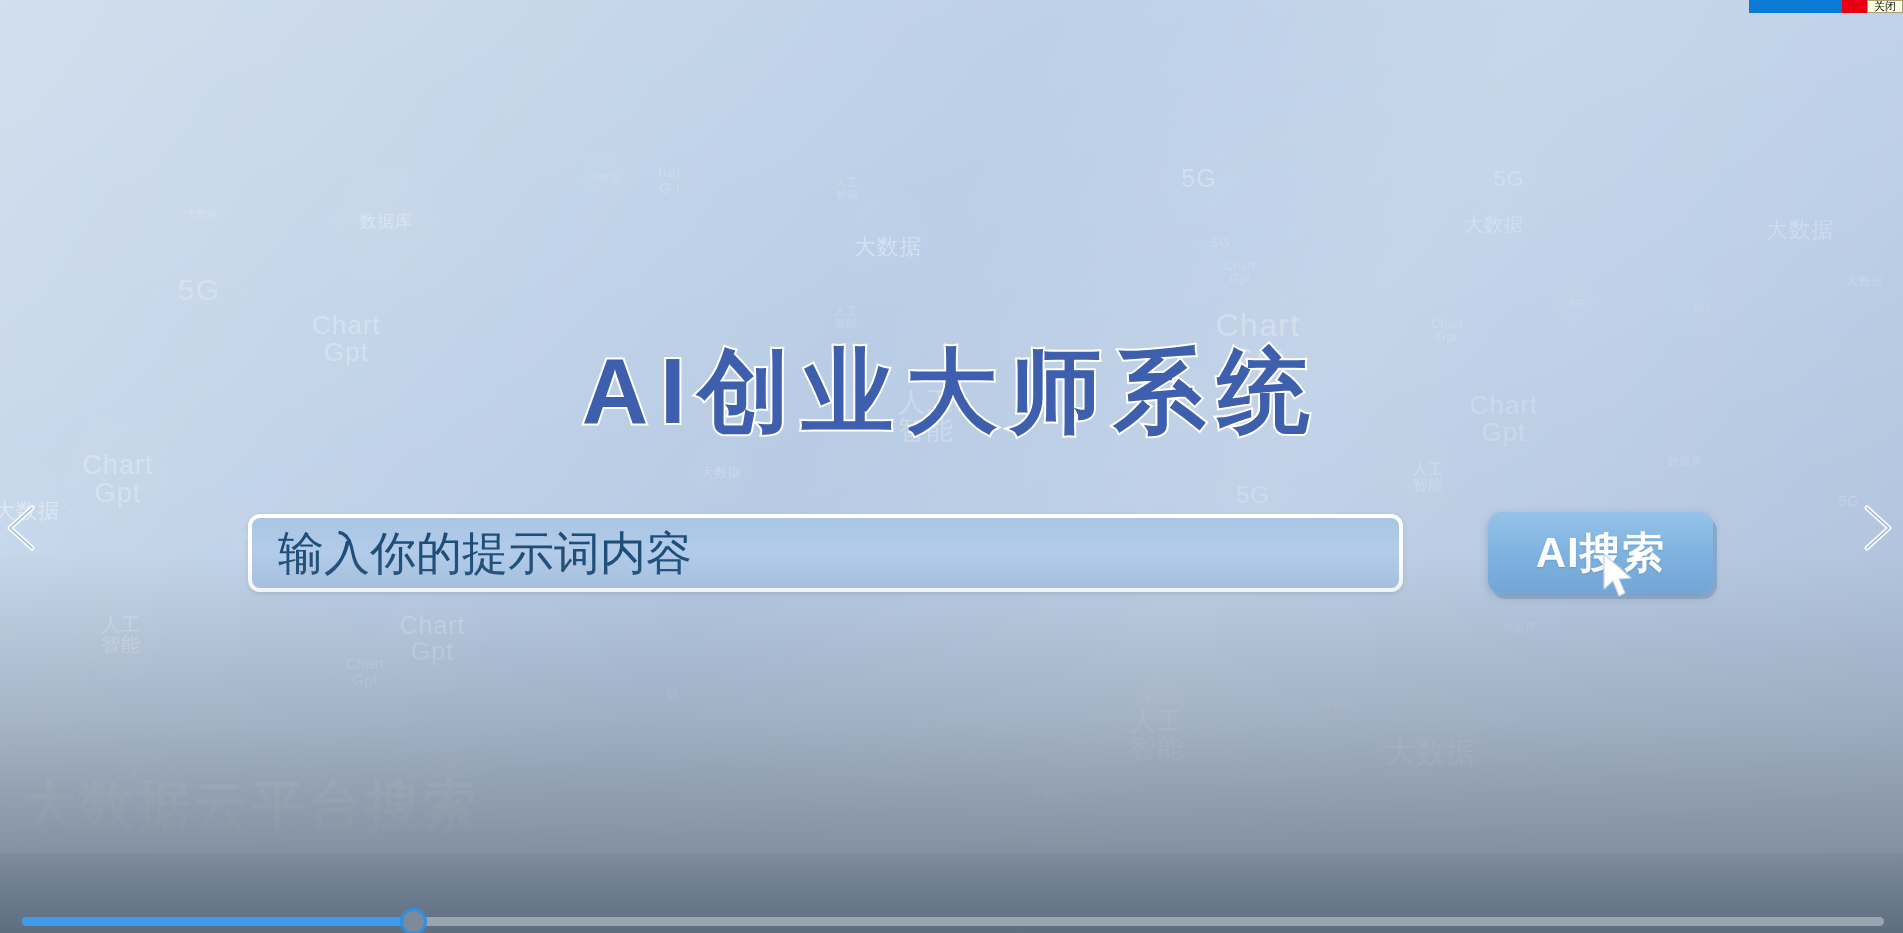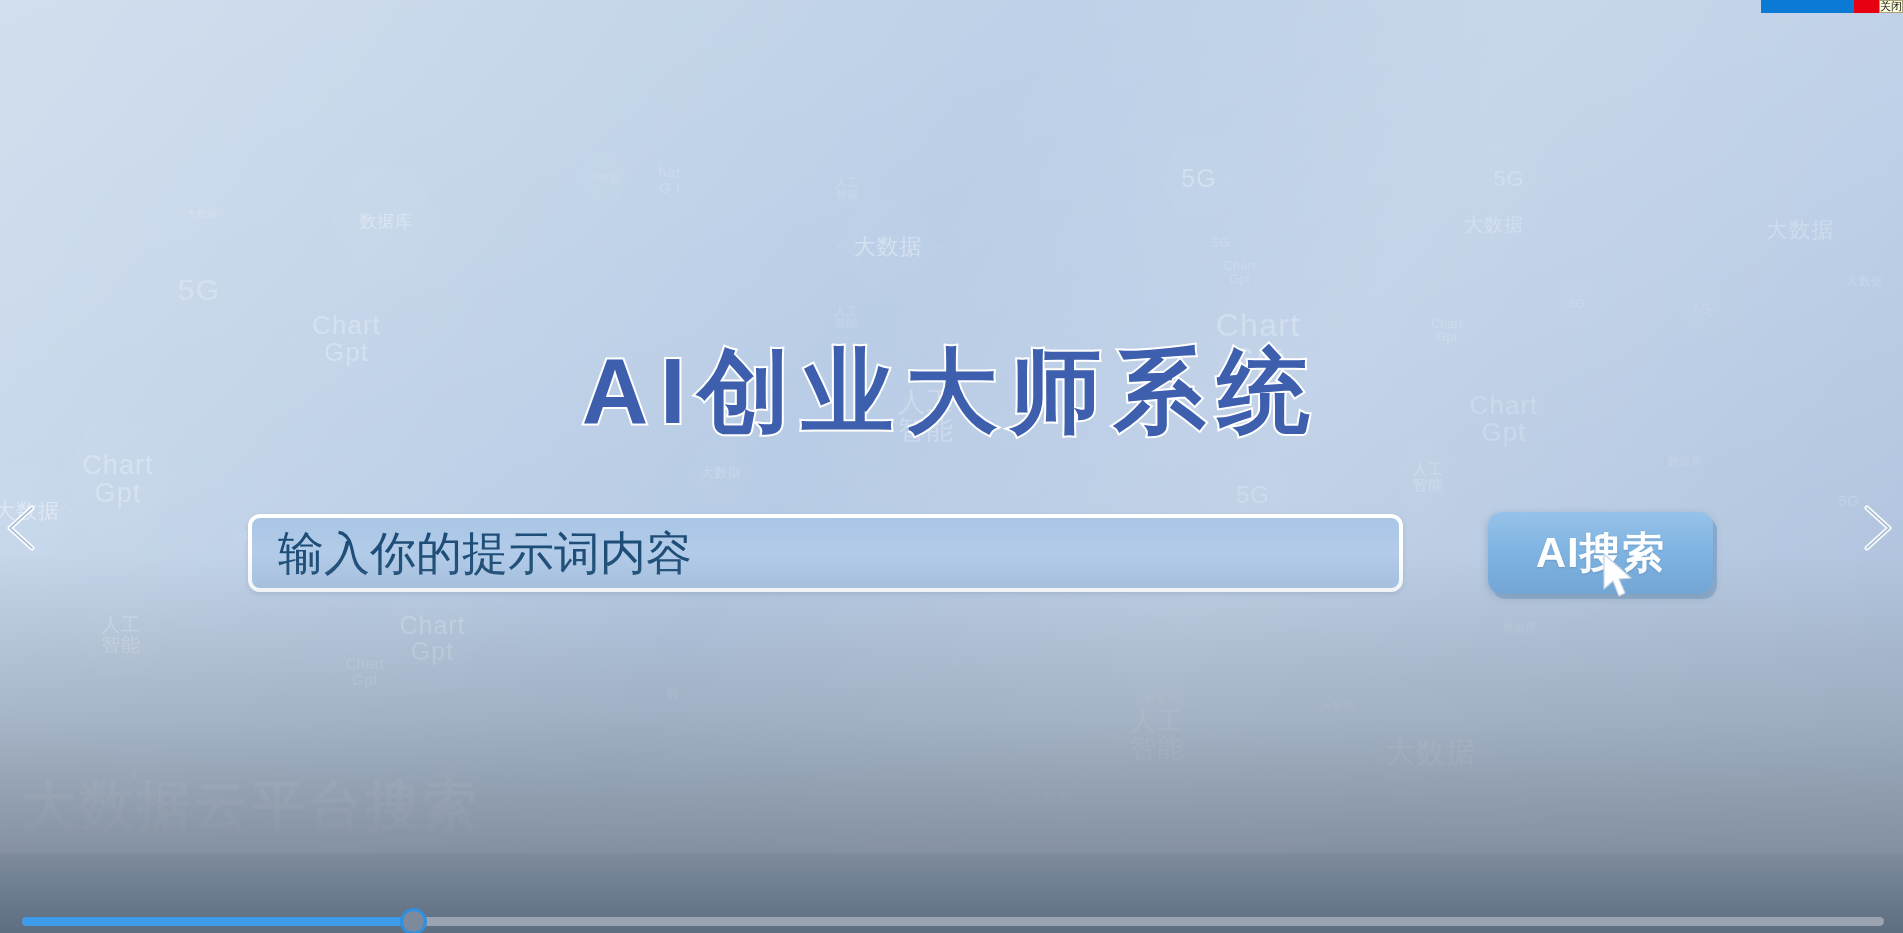--- a/index.html
+++ b/index.html
@@ -149,21 +149,21 @@
 
   
   #topbar { position: absolute; right: 0; top: 0; height: 13px; z-index: 80; display: flex; }
   #topbar-blue { width: 93px; height: 13px; background: #0a7ad4; }
   #topbar-red  { width: 25px; height: 13px; background: #e60012; }
   #close-tooltip {
     height: 13px;
     background: #fdfde0;
     border: 1px solid #a9a277;
     font-size: 11px; line-height: 11px;
-    color: #111; padding: 0 0;
+    color: #111; padding: 0 6px;
     white-space: nowrap; overflow: hidden;
     display: flex; align-items: center;
   }
 </style>
 </head>
 <body>
 
 <div id="hero">
 
   <div class="hexwrap" id="hexwrap">

